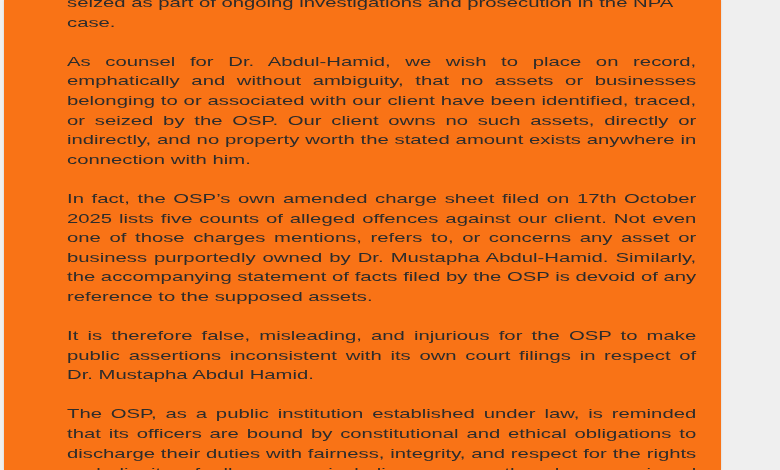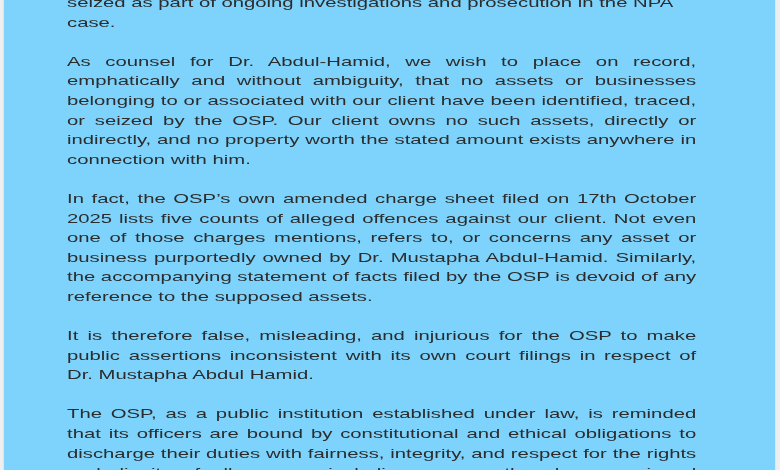--- a/index.html
+++ b/index.html
@@ -7,23 +7,23 @@
     padding: 0;
     width: 780px;
     height: 470px;
     overflow: hidden;
     background: #efefef;
   }
   .page {
     position: absolute;
     left: 4px;
     top: 0;
-    width: 771px;
+    width: 717px;
     height: 470px;
-    background: #7dd3fc;
+    background: #f97316;
     box-shadow: 0 0 2px rgba(0,0,0,0.12);
     overflow: hidden;
   }
   .body-text {
     position: absolute;
     left: 63px;
     top: -7px;
     width: 397px;
     font-family: "Liberation Sans", sans-serif;
     font-size: 12.8px;

